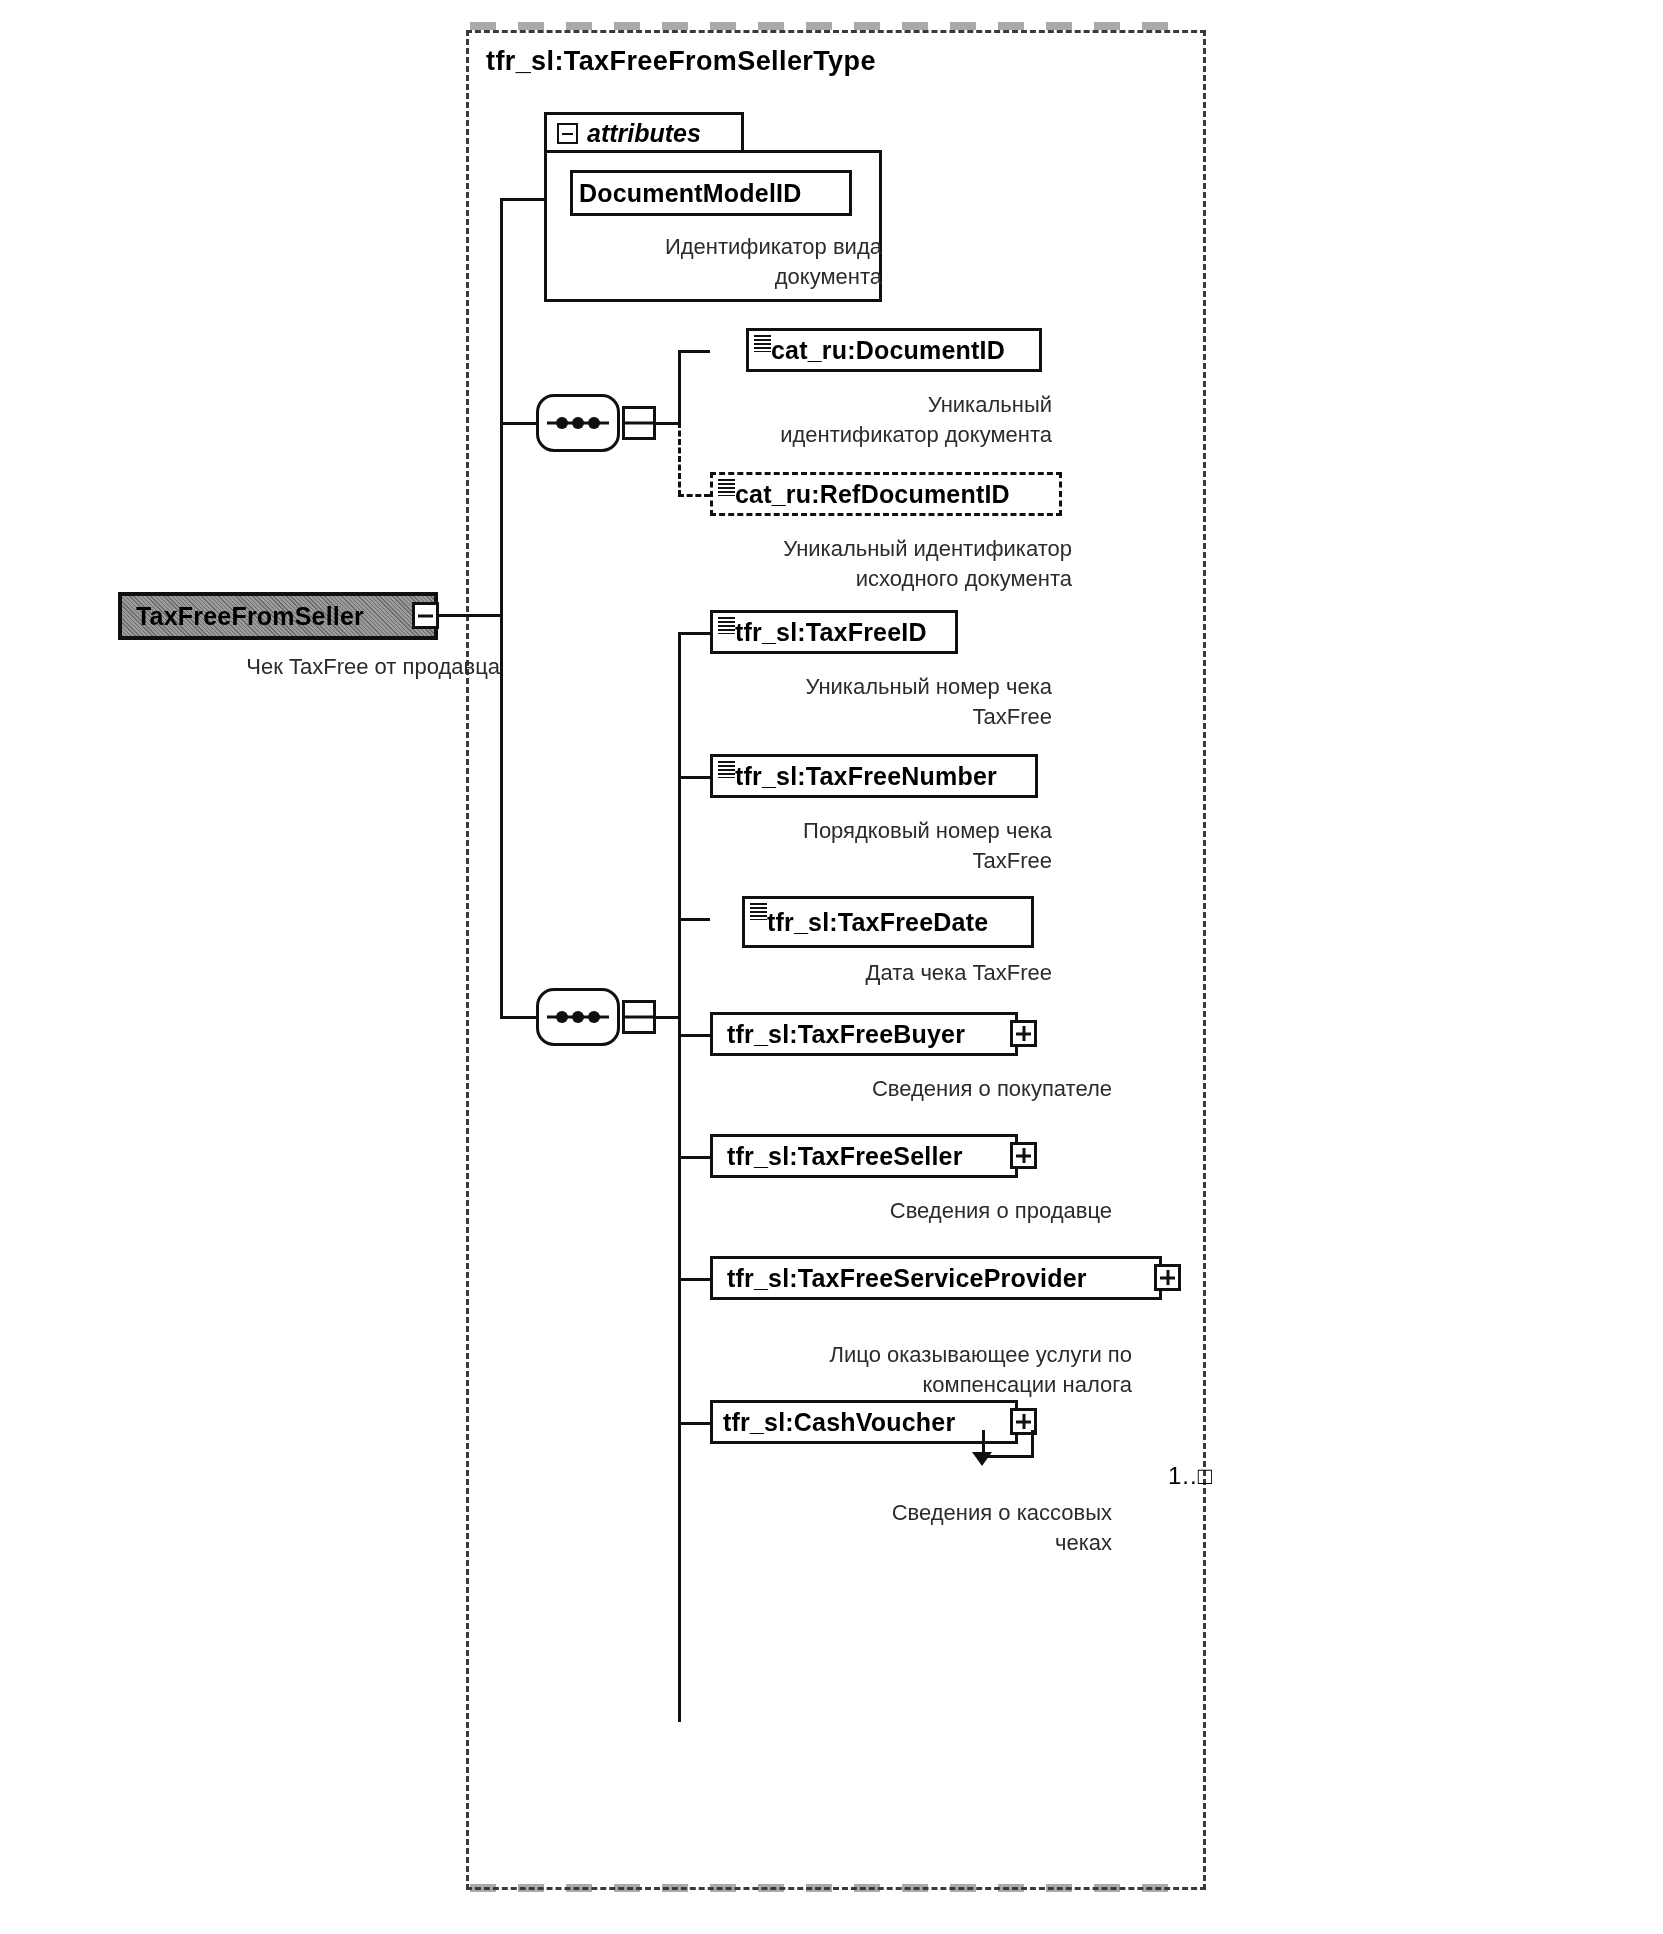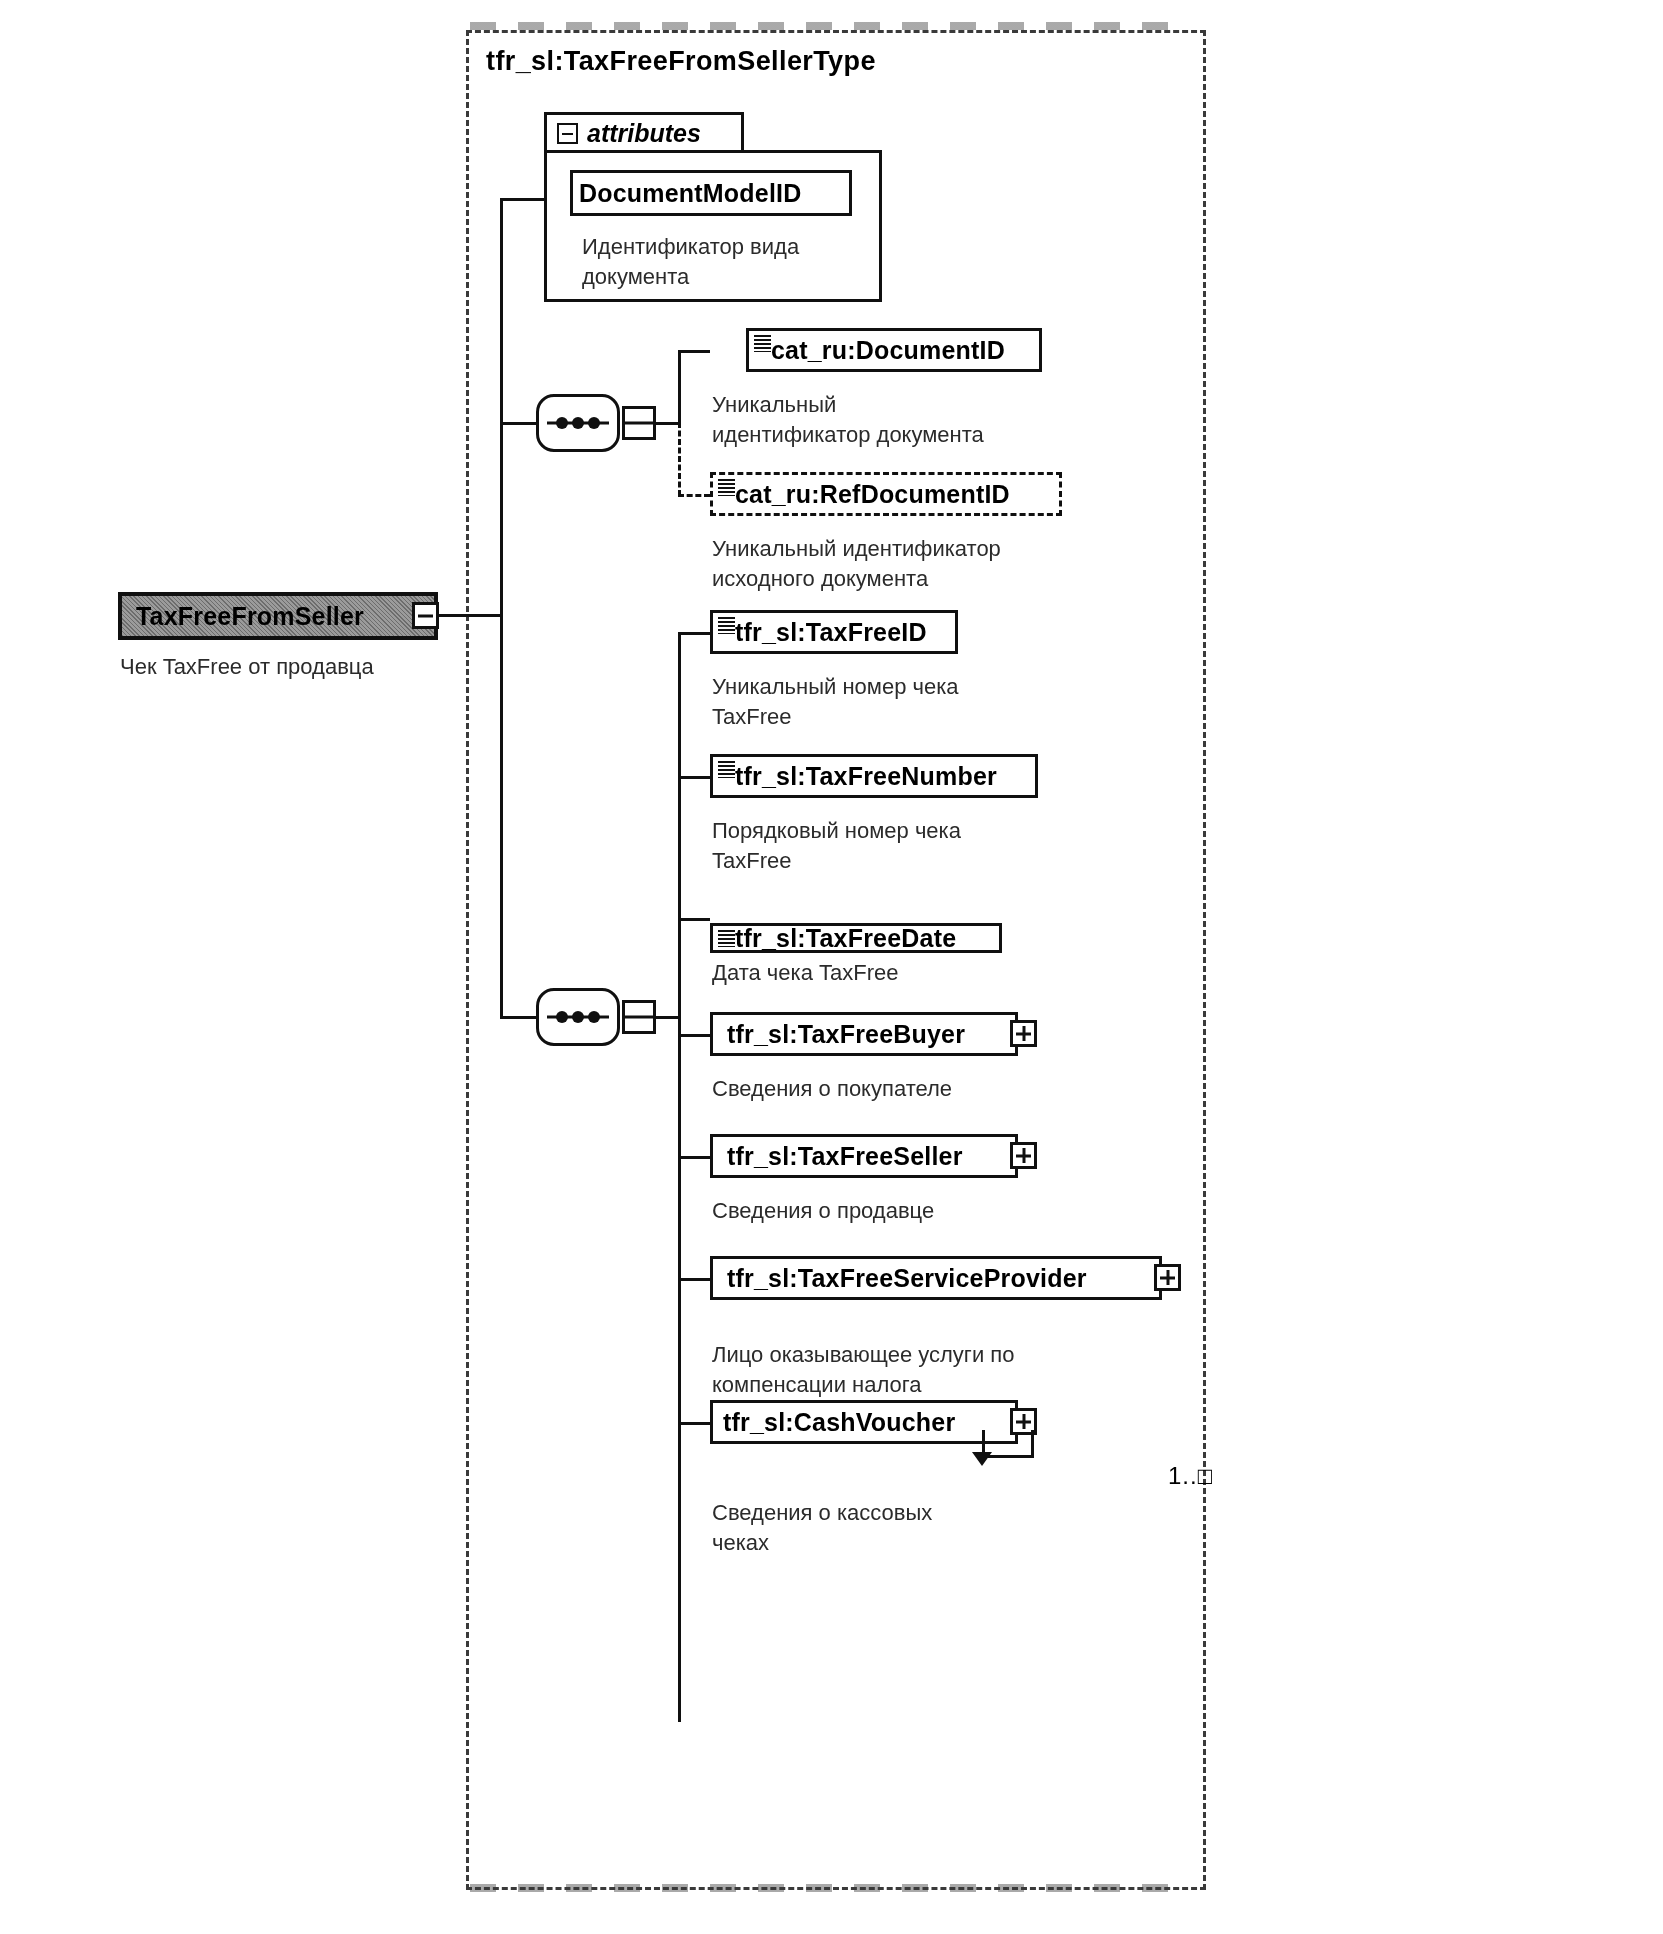--- a/index.html
+++ b/index.html
@@ -109,20 +109,21 @@
     border: 4px solid #101010;
   }
 
   
   .caption {
     position: absolute;
     font-size: 22px;
     line-height: 30px;
     color: #2b2b2b;
     white-space: pre-line;
+    text-align: right;
   }
 
   
   .attr-box {
     position: absolute;
     box-sizing: border-box;
     border: 3px solid #101010;
     background: #ffffff;
   }
   .attr-tab {
@@ -417,21 +418,21 @@
 
   <div class="ln h" style="left:678px; top:776px; width:32px;"></div>
   <div class="node shadow" style="left:710px; top:754px; width:328px; height:44px;">
     <span class="elem-icon"></span>
     <span class="label" style="padding-left:22px;">tfr_sl:TaxFreeNumber</span>
   </div>
   <div class="caption" style="left:712px; top:816px; width:340px;">Порядковый номер чека
 TaxFree</div>
 
   <div class="ln h" style="left:678px; top:918px; width:32px;"></div>
-  <div class="node shadow" style="left:710px; top:896px; width:292px; height:30px;margin-top:27px;">
+  <div class="node shadow" style="left:742px; top:896px; width:292px; height:52px;">
     <span class="elem-icon"></span>
     <span class="label" style="padding-left:22px;">tfr_sl:TaxFreeDate</span>
   </div>
   <div class="caption" style="left:712px; top:958px; width:340px;">Дата чека TaxFree</div>
 
   <div class="ln h" style="left:678px; top:1034px; width:32px;"></div>
   <div class="node shadow" style="left:710px; top:1012px; width:308px; height:44px;">
     <span class="label" style="padding-left:14px;">tfr_sl:TaxFreeBuyer</span>
   </div>
   <div class="plus-box" style="left:1010px; top:1020px;"></div>

